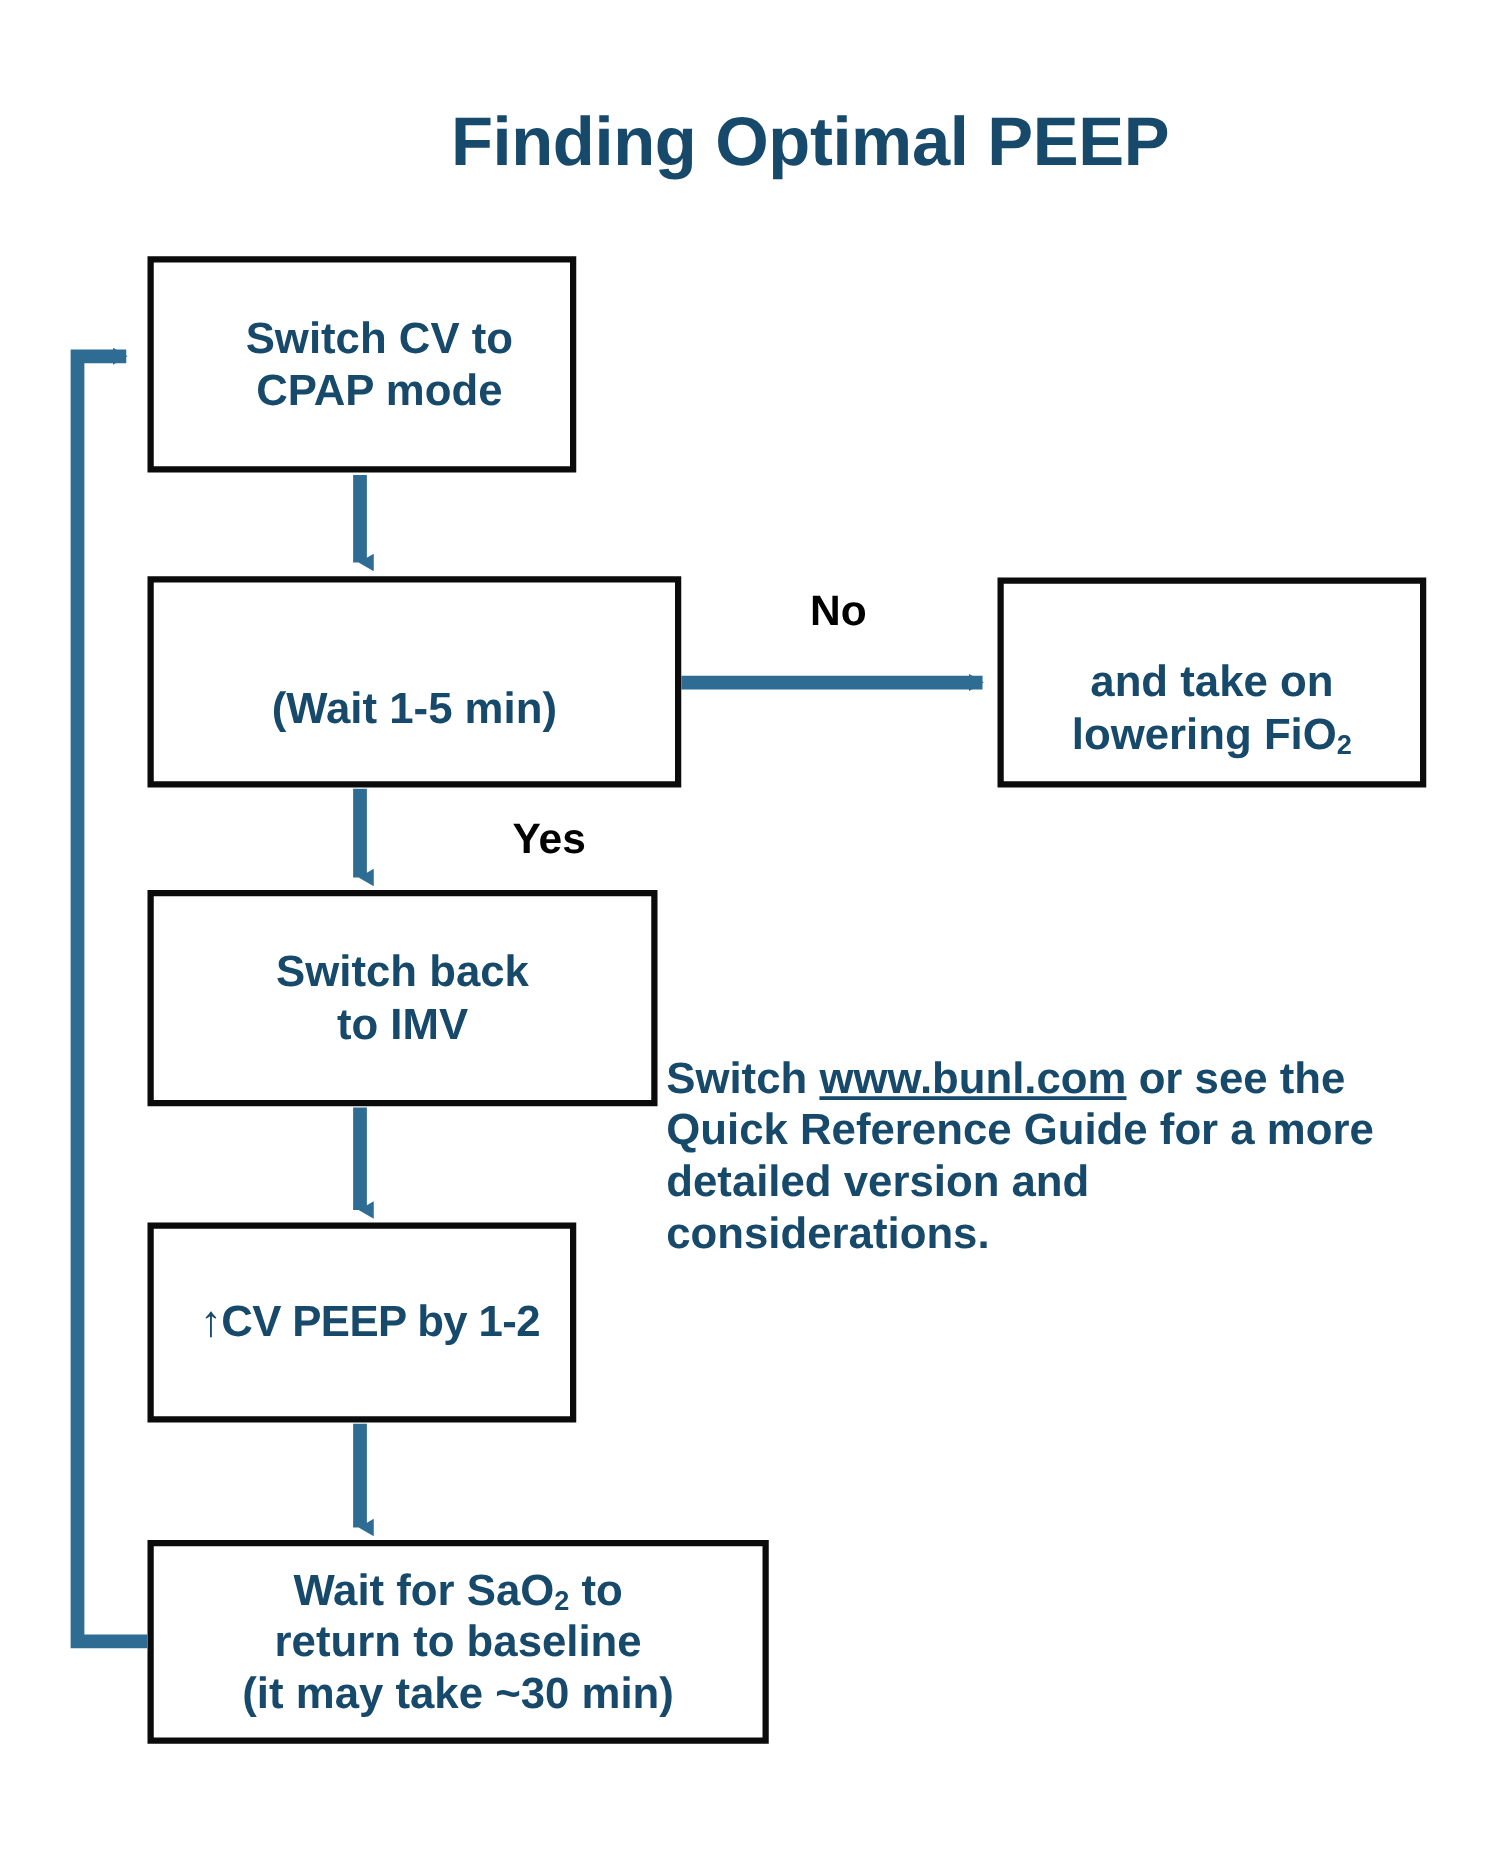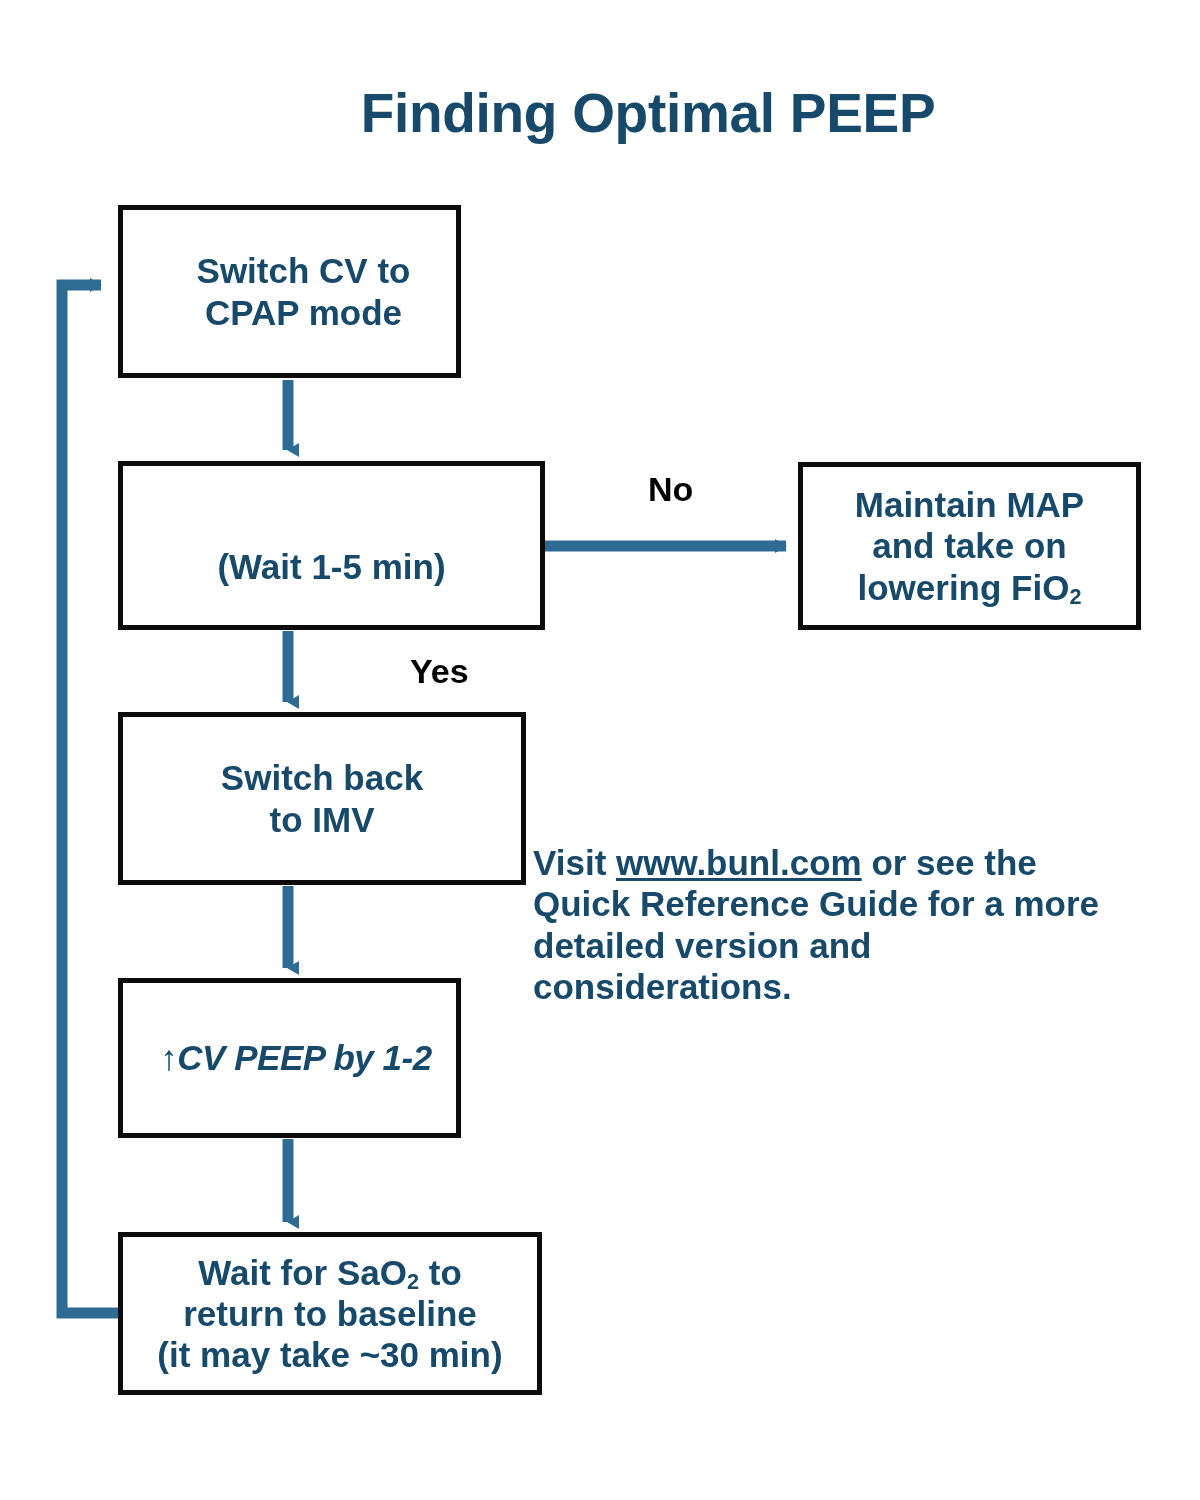--- a/index.html
+++ b/index.html
@@ -61,28 +61,27 @@
     position: relative;
     top: 0.22em;
   }
 
   
   #box-cpap      { left: 118px; top: 205px;  width: 343px; height: 173px; padding-left: 28px; }
   #box-decision  { left: 118px; top: 461px;  width: 427px; height: 169px; }
   #box-maintain  { left: 798px; top: 462px;  width: 343px; height: 168px; }
   #box-imv       { left: 118px; top: 712px;  width: 408px; height: 173px; }
   #box-peep      { left: 118px; top: 978px;  width: 343px; height: 160px; }
-  #box-wait      { left: 118px; top: 1232px; width: 424px; height: 163px; }
+  #box-wait      { left: 118px; top: 1232px; width: 497px; height: 163px; }
 
   
   #box-peep .node-text {
     width: 380px;
     margin-left: 13px;
     letter-spacing: -0.5px;
-    font-style: italic;
   }
 
   
   .edge-label {
     position: absolute;
     font-size: 34px;
     font-weight: bold;
     color: #000000;
     z-index: 5;
     white-space: nowrap;
@@ -144,21 +143,21 @@
 
 <div class="node" id="box-decision">
   <div class="node-text">
     <br>
     <span>(Wait 1-5 min)</span>
   </div>
 </div>
 
 <div class="node" id="box-maintain">
   <div class="node-text">
-    <span>Maintain MAP</span><br>
+    <br>
     <span>and take on</span><br>
     <span><span>lowering FiO</span><sub>2</sub></span>
   </div>
 </div>
 
 <div class="node" id="box-imv">
   <div class="node-text">
     <span>Switch back</span><br>
     <span>to IMV</span>
   </div>
@@ -172,13 +171,13 @@
   <div class="node-text">
     <span><span>Wait for SaO</span><sub>2</sub><span> to</span></span><br>
     <span>return to baseline</span><br>
     <span>(it may take ~30 min)</span>
   </div>
 </div>
 
 <div class="edge-label" id="label-no">No</div>
 <div class="edge-label" id="label-yes">Yes</div>
 
-<div class="note"><span>Visit </span><span class="link">www.bunl.com</span><span> or see the Quick Reference Guide for a more detailed version and considerations.</span></div>
+<div class="note"><span>Switch </span><span class="link">www.bunl.com</span><span> or see the Quick Reference Guide for a more detailed version and considerations.</span></div>
 
 </body></html>

